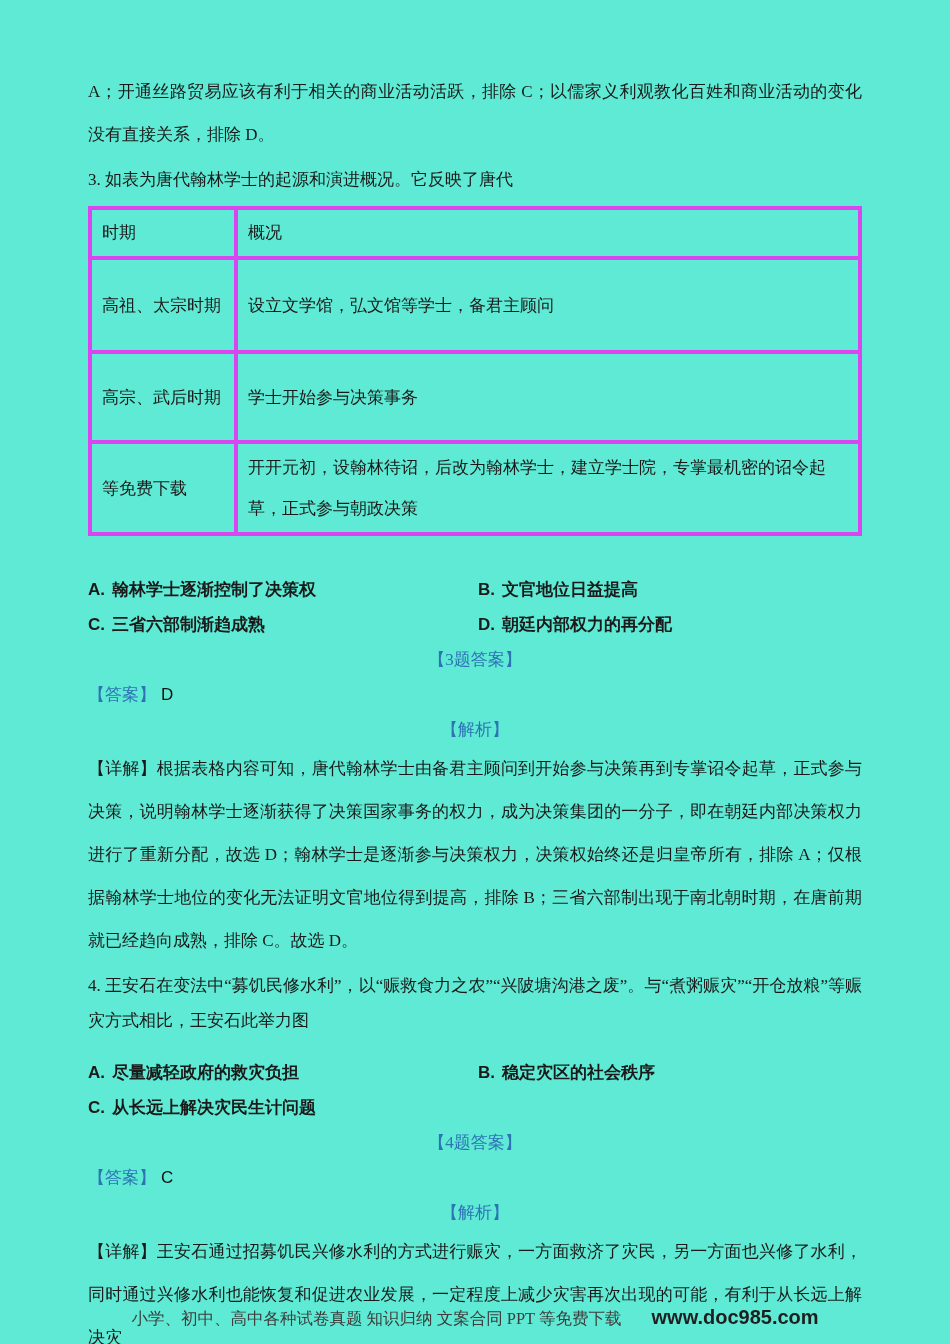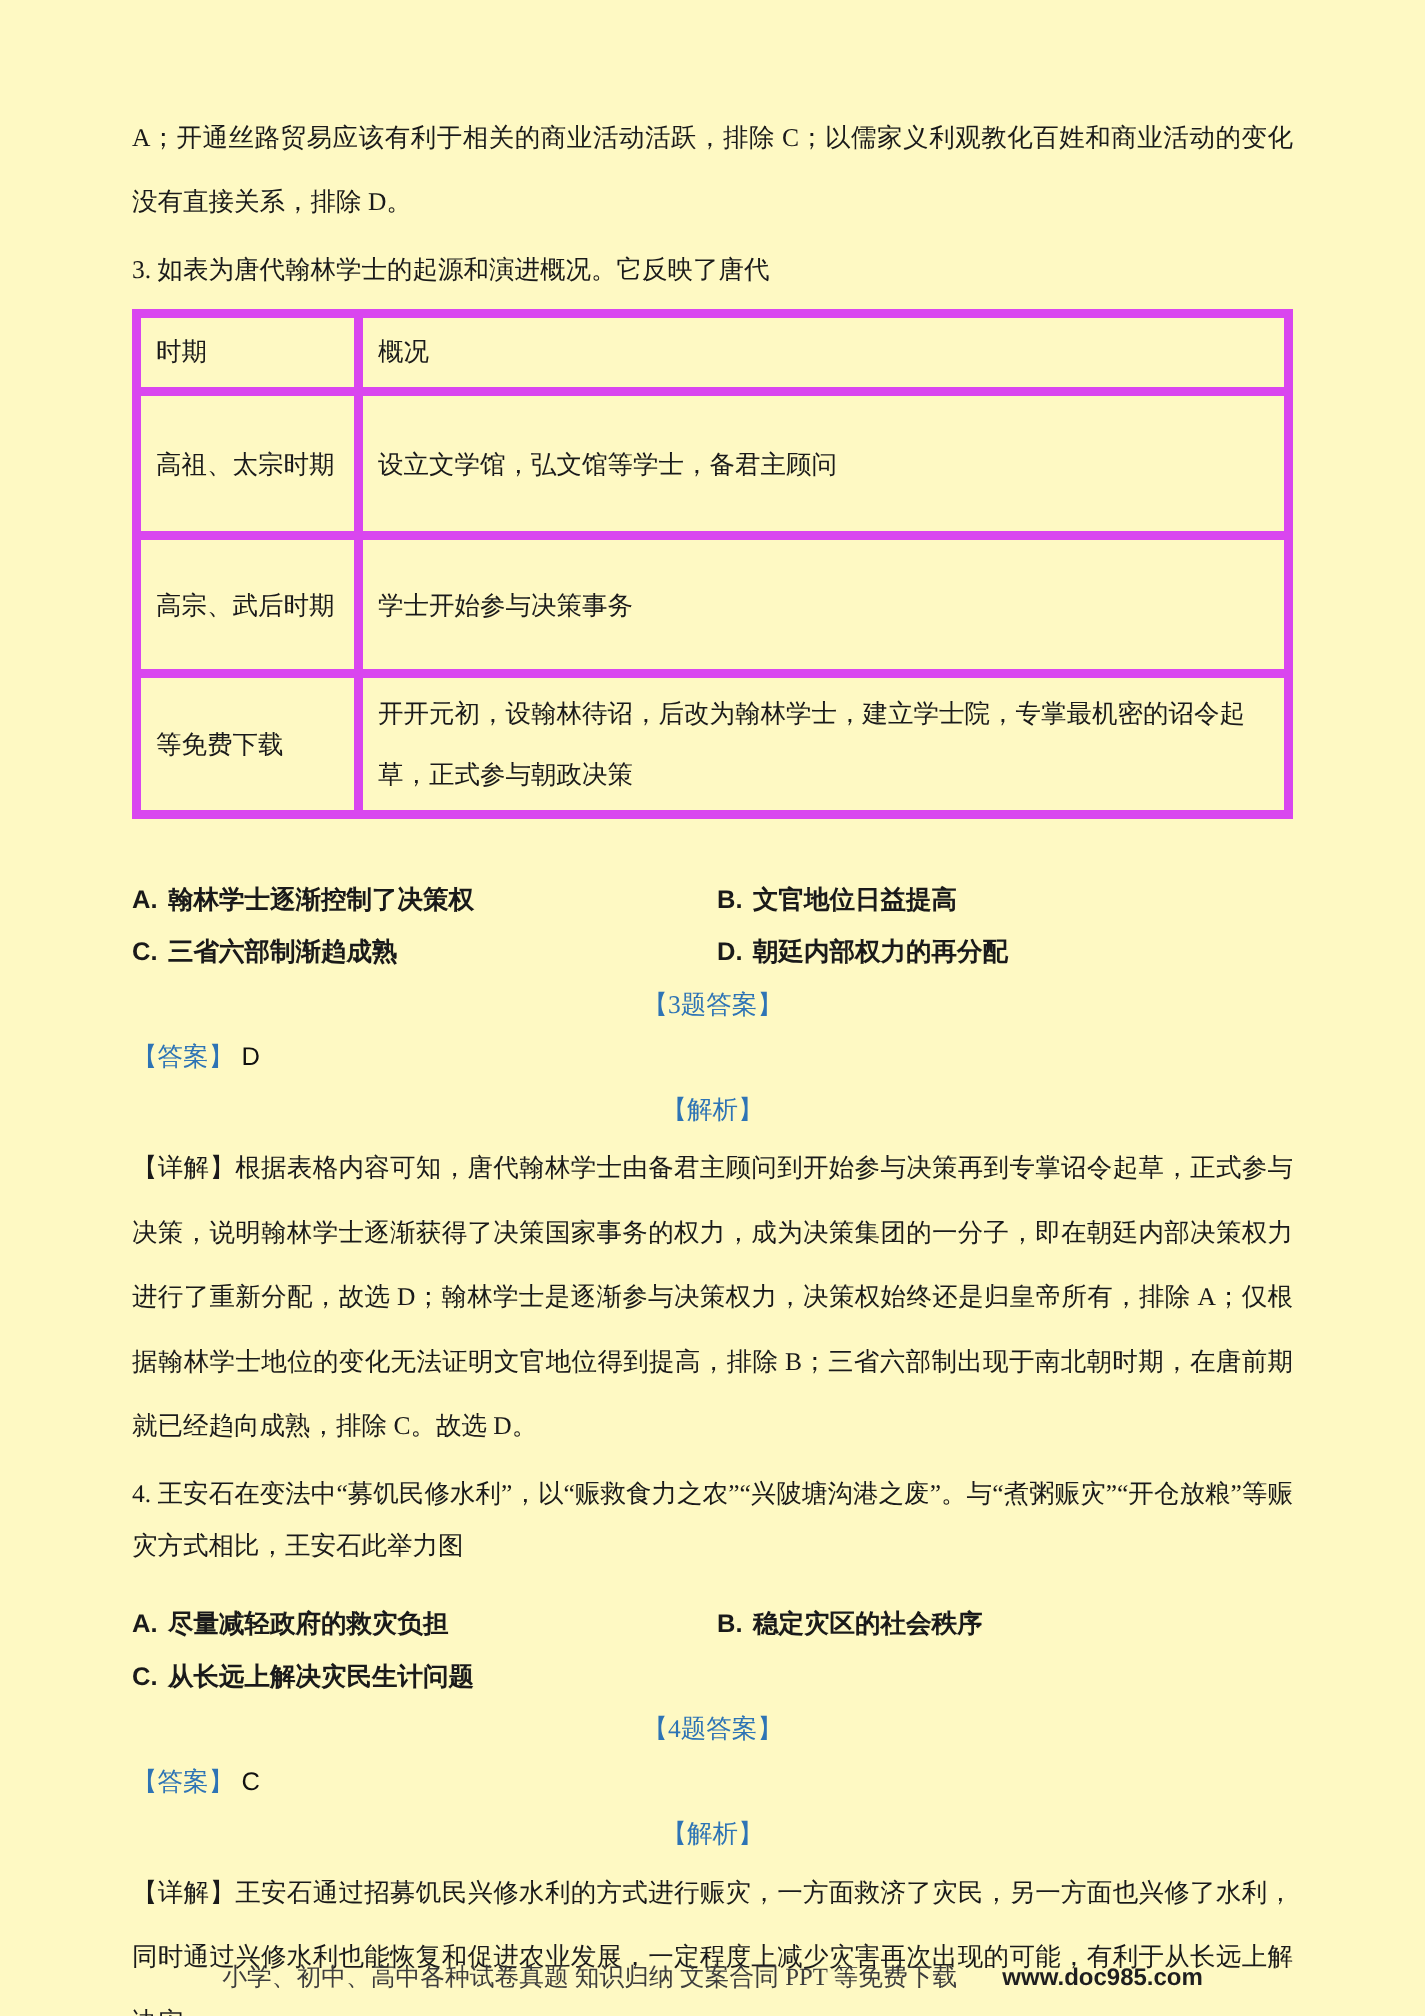--- a/index.html
+++ b/index.html
@@ -1,32 +1,32 @@
 <!DOCTYPE html>
 <html><head>
 <meta charset="utf-8">
 <style>
   html,body{margin:0;padding:0;background:#e8e8e8;}
   .page{
     position:relative;
     width:950px;height:1344px;
     margin:0 auto;
-    background:#fef9c3;
+    background:#5eead4;
     box-sizing:border-box;
     padding:70px 88px 0 88px;
     font-family:"Liberation Serif","DejaVu Serif",serif;
     font-size:17px;
     color:#1a1a1a;
     overflow:hidden;
   }
   .para{margin:0;line-height:43px;text-align:justify;text-justify:inter-character;}
   .stem{margin:6px 0 0 0;line-height:35px;text-align:justify;text-justify:inter-character;}
   .qtable{border-collapse:collapse;width:100%;margin-top:9px;table-layout:fixed;}
   .qtable td{
-    border:6px solid #d946ef;
+    border:4px solid #d946ef;
     padding:2px 10px;
     vertical-align:middle;
     line-height:41px;
     text-align:left;
     word-break:break-all;
   }
   .col-period{width:122px;}
   .row-head td{height:42px;line-height:24px;}
   .row-1 td{height:86px;}
   .row-2 td{height:82px;}
@@ -39,21 +39,21 @@
   .blue{color:#2E74B5;text-align:center;}
   .ans-val{font-family:"Liberation Sans","DejaVu Sans",sans-serif;color:#111;margin-left:5px;}
   .detail{margin:0;line-height:43px;text-align:justify;text-justify:inter-character;}
   .footer{
     position:absolute;left:0;bottom:14px;width:100%;
     text-align:center;color:#3d3d3d;font-size:16.5px;line-height:22px;
     white-space:nowrap;
   }
   .footer .site{
     font-family:"Liberation Sans","DejaVu Sans",sans-serif;
-    font-weight:600;color:#1f1f1f;margin-left:30px;font-size:16px;
+    font-weight:600;color:#1f1f1f;margin-left:30px;font-size:20px;
   }
 </style>
 </head>
 <body>
 
 <div class="page">
 
   <p class="para">A；开通丝路贸易应该有利于相关的商业活动活跃，排除 C；以儒家义利观教化百姓和商业活动的变化没有直接关系，排除 D。</p>
 
   <p class="stem">3. 如表为唐代翰林学士的起源和演进概况。它反映了唐代</p>

